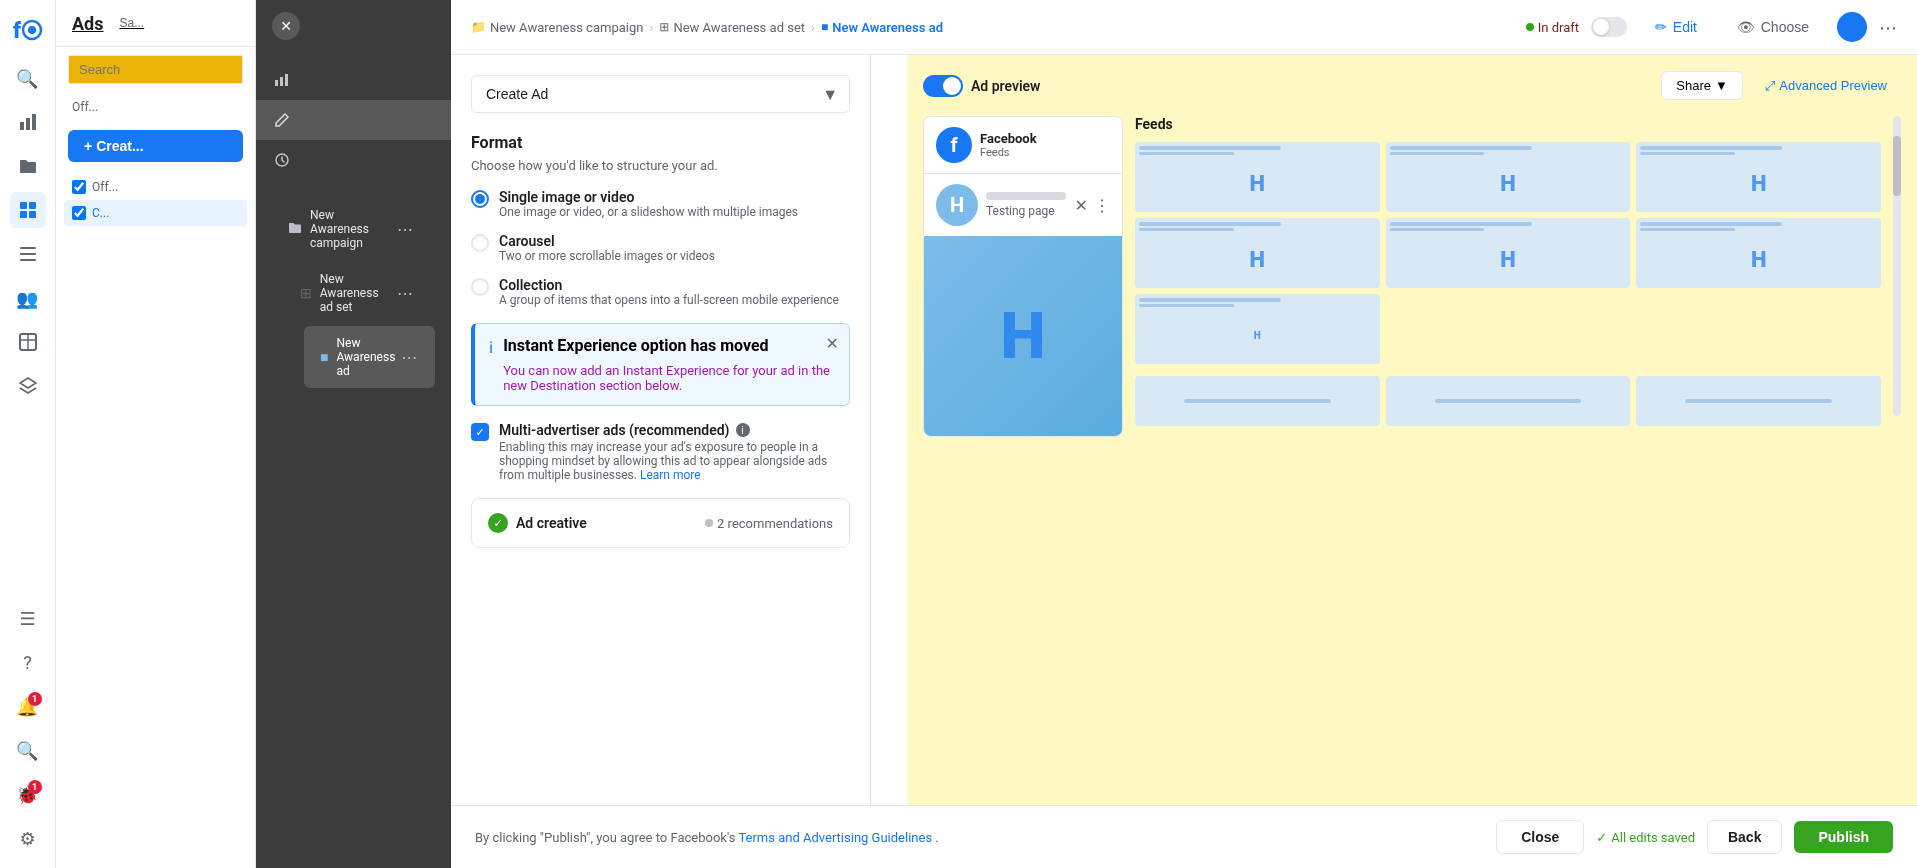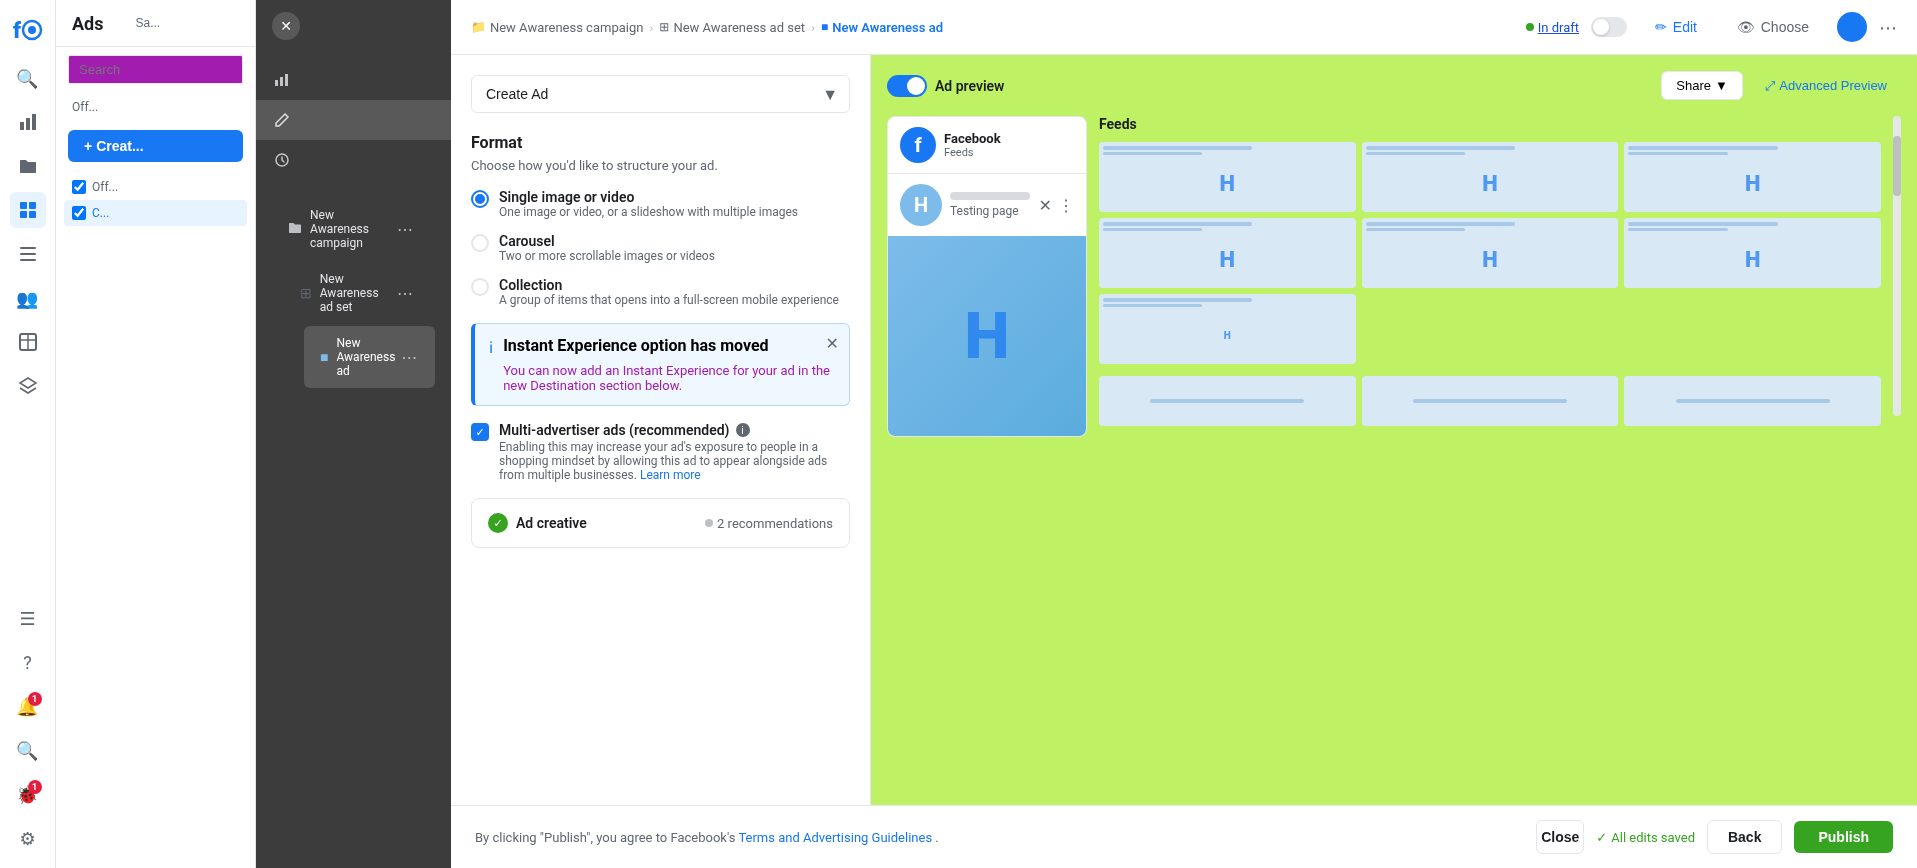--- a/index.html
+++ b/index.html
@@ -12,24 +12,24 @@
     .left-sidebar { width: 56px; background: #fff; display: flex; flex-direction: column; align-items: center; padding: 12px 0; gap: 8px; border-right: 1px solid #e4e6ea; flex-shrink: 0; z-index: 10; }
     .sidebar-logo { width: 36px; height: 36px; margin-bottom: 4px; }
     .sidebar-icon { width: 36px; height: 36px; display: flex; align-items: center; justify-content: center; border-radius: 6px; cursor: pointer; color: #606770; font-size: 18px; }
     .sidebar-icon.active { background: #e7f3ff; color: #1877f2; }
     .sidebar-icon.notification-badge { position: relative; }
     .badge { position: absolute; top: 4px; right: 4px; width: 14px; height: 14px; background: #e41e3f; border-radius: 50%; font-size: 9px; color: #fff; display: flex; align-items: center; justify-content: center; font-weight: bold; }
     .sidebar-spacer { flex: 1; }
 
     
     .ads-sidebar { width: 200px; background: #fff; border-right: 1px solid #e4e6ea; display: flex; flex-direction: column; flex-shrink: 0; overflow: hidden; }
-    .ads-sidebar-header { padding: 12px 16px; display: flex; align-items: center; gap: 24px; border-bottom: 1px solid #e4e6ea; }
+    .ads-sidebar-header { padding: 12px 16px; display: flex; align-items: center; gap: 8px; border-bottom: 1px solid #e4e6ea; text-decoration: underline; }
     .ads-title { font-size: 18px; font-weight: 700; color: #1c1e21; }
     .ads-search { padding: 8px 12px; }
-    .ads-search-input { width: 100%; padding: 6px 10px; border: 1px solid #e4e6ea; border-radius: 2px; font-size: 13px; background: #a21caf; }
+    .ads-search-input { width: 100%; padding: 6px 10px; border: 1px solid #e4e6ea; border-radius: 2px; font-size: 13px; background: #eab308; }
     .ads-tabs { display: flex; padding: 4px 8px; gap: 4px; }
     .ads-tab { padding: 4px 8px; border-radius: 4px; font-size: 12px; cursor: pointer; color: #606770; }
     .create-btn { margin: 8px 12px; padding: 8px 16px; background: #1877f2; color: #fff; border: none; border-radius: 6px; font-size: 14px; font-weight: 600; cursor: pointer; display: flex; align-items: center; gap: 4px; }
 
     
     .overlay-panel { width: 195px; background: #3c3c3c; display: flex; flex-direction: column; flex-shrink: 0; z-index: 5; }
     .overlay-header { padding: 12px 16px; display: flex; align-items: center; justify-content: space-between; }
     .overlay-close { width: 28px; height: 28px; background: rgba(255,255,255,0.15); border-radius: 50%; display: flex; align-items: center; justify-content: center; cursor: pointer; color: #fff; font-size: 14px; }
     .overlay-items { padding: 8px 0; }
     .overlay-item { padding: 10px 16px; color: #e4e6ea; font-size: 13px; cursor: pointer; display: flex; align-items: center; gap: 8px; }
@@ -48,21 +48,21 @@
     .main-content { flex: 1; display: flex; flex-direction: column; background: #fff; overflow: hidden; }
 
     
     .breadcrumb-bar { padding: 12px 20px; display: flex; align-items: center; justify-content: space-between; border-bottom: 1px solid #e4e6ea; background: #fff; }
     .breadcrumb { display: flex; align-items: center; gap: 6px; font-size: 13px; color: #606770; }
     .breadcrumb-item { display: flex; align-items: center; gap: 4px; cursor: pointer; }
     .breadcrumb-item.active { color: #1877f2; font-weight: 600; }
     .breadcrumb-sep { color: #bcc0c4; }
     .breadcrumb-icon { font-size: 12px; }
     .breadcrumb-right { display: flex; align-items: center; gap: 12px; }
-    .draft-badge { display: flex; align-items: center; gap: 4px; font-size: 13px; color: #1d4ed8; text-decoration: underline; }
+    .draft-badge { display: flex; align-items: center; gap: 4px; font-size: 13px; color: #7f1d1d; }
     .draft-dot { width: 8px; height: 8px; background: #36a420; border-radius: 50%; }
     .top-actions { display: flex; align-items: center; gap: 8px; }
     .action-btn { padding: 6px 16px; border-radius: 6px; font-size: 14px; font-weight: 500; cursor: pointer; display: flex; align-items: center; gap: 6px; border: none; background: transparent; }
     .action-btn.edit { color: #1877f2; }
     .action-btn.review { color: #606770; }
     .toggle-circle { width: 36px; height: 20px; background: #e4e6ea; border-radius: 10px; display: flex; align-items: center; padding: 2px; cursor: pointer; }
     .toggle-handle { width: 16px; height: 16px; background: #fff; border-radius: 50%; box-shadow: 0 1px 3px rgba(0,0,0,0.2); }
     .avatar-circle { width: 30px; height: 30px; background: #1877f2; border-radius: 50%; }
     .more-btn { color: #606770; font-size: 18px; cursor: pointer; }
 
@@ -101,27 +101,27 @@
     .ad-creative-label { font-size: 14px; font-weight: 600; color: #1c1e21; }
     .recommendations-badge { display: flex; align-items: center; gap: 4px; }
     .rec-dot { width: 8px; height: 8px; background: #bcc0c4; border-radius: 50%; }
     .rec-text { font-size: 13px; color: #606770; }
 
     
     .bottom-bar { padding: 14px 24px; border-top: 1px solid #e4e6ea; background: #fff; display: flex; align-items: center; justify-content: space-between; }
     .bottom-left { font-size: 13px; color: #606770; }
     .terms-link { color: #1877f2; text-decoration: none; }
     .bottom-right { display: flex; align-items: center; gap: 12px; }
-    .close-btn { padding: 8px 4px; border: 1px solid #e4e6ea; border-radius: 6px; background: #fff; font-size: 14px; font-weight: 600; cursor: pointer; color: #1c1e21; }
+    .close-btn { padding: 8px 24px; border: 1px solid #e4e6ea; border-radius: 6px; background: #fff; font-size: 14px; font-weight: 600; cursor: pointer; color: #1c1e21; }
     .saved-text { display: flex; align-items: center; gap: 4px; color: #36a420; font-size: 13px; }
     .back-btn { padding: 8px 20px; border: 1px solid #e4e6ea; border-radius: 6px; background: #fff; font-size: 14px; font-weight: 600; cursor: pointer; color: #1c1e21; }
     .publish-btn { padding: 8px 24px; background: #36a420; color: #fff; border: none; border-radius: 6px; font-size: 14px; font-weight: 700; cursor: pointer; }
 
     
-    .preview-panel { flex: 1; background: #bef264; overflow-y: auto; padding: 16px; }
+    .preview-panel { flex: 1; background: #fef9c3; overflow-y: auto; padding: 16px; margin-left: 36px; }
     .preview-header { display: flex; align-items: center; justify-content: space-between; margin-bottom: 16px; }
     .preview-toggle { display: flex; align-items: center; gap: 8px; }
     .preview-toggle-switch { width: 40px; height: 22px; background: #1877f2; border-radius: 11px; display: flex; align-items: center; padding: 2px; cursor: pointer; }
     .preview-toggle-handle { width: 18px; height: 18px; background: #fff; border-radius: 50%; margin-left: auto; }
     .preview-label { font-size: 14px; font-weight: 600; color: #1c1e21; }
     .preview-actions { display: flex; align-items: center; gap: 8px; }
     .share-btn { padding: 6px 14px; border: 1px solid #e4e6ea; border-radius: 6px; font-size: 13px; cursor: pointer; background: #fff; display: flex; align-items: center; gap: 4px; }
     .advanced-preview-btn { padding: 6px 14px; border: none; border-radius: 6px; font-size: 13px; cursor: pointer; background: transparent; color: #1877f2; display: flex; align-items: center; gap: 4px; }
 
     .preview-content { display: flex; gap: 12px; }

